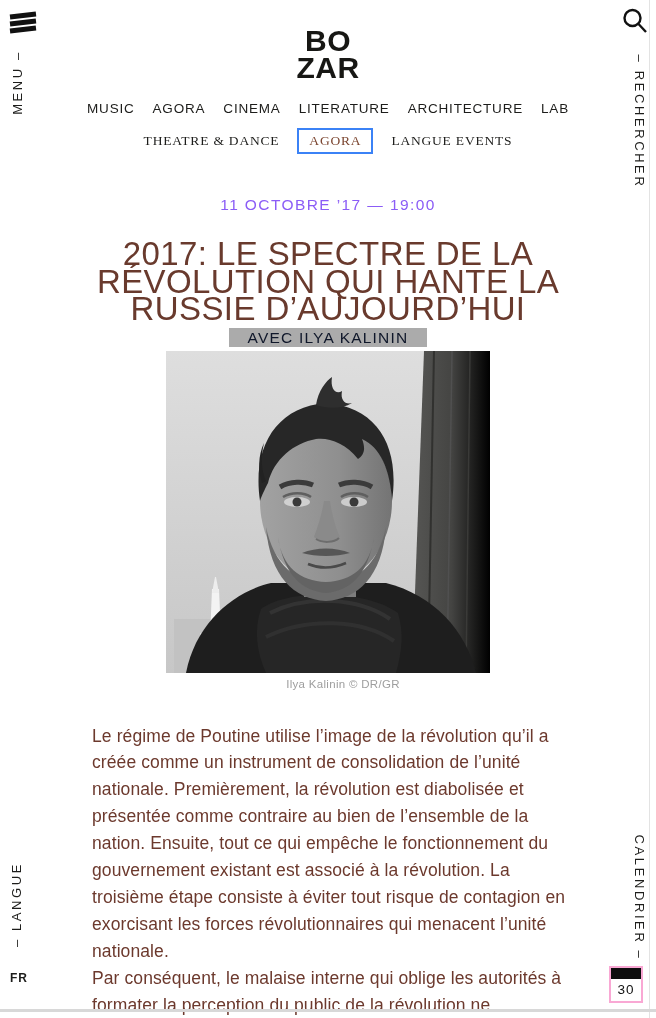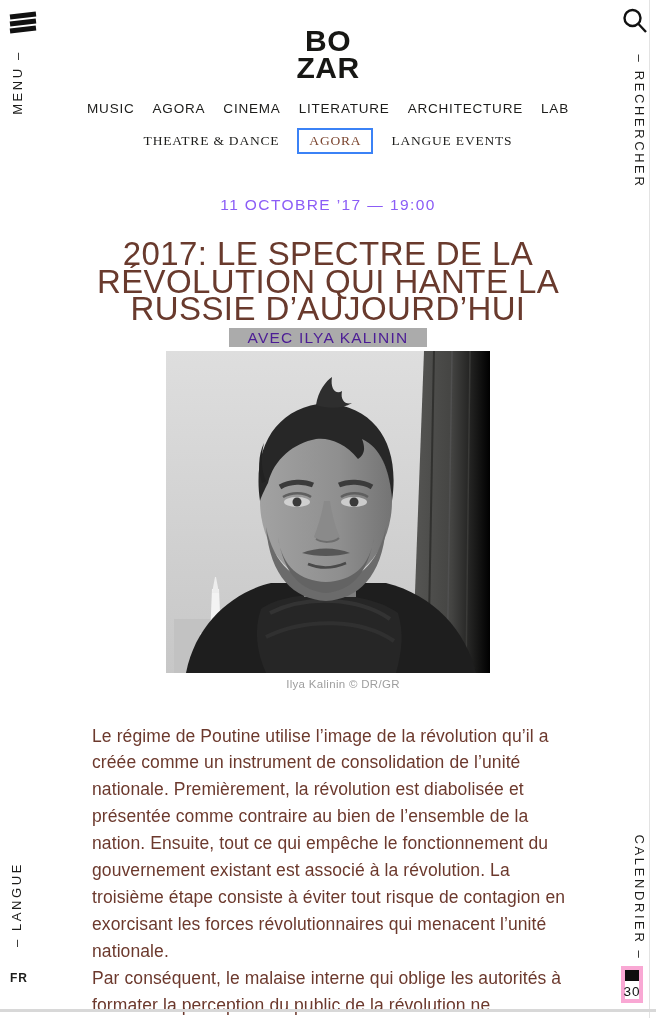--- a/index.html
+++ b/index.html
@@ -43,22 +43,22 @@
     width: 26px; height: 28px; cursor: pointer;
     background: none; border: none; padding: 0;
   }
   .lang-current {
     position: absolute; left: 10px; top: 971px;
     font-size: 12px; font-weight: 700; letter-spacing: 1px;
     cursor: pointer;
   }
   .calendar-badge {
     position: absolute; right: 13px; top: 966px;
-    width: 22px; height: 37px;
-    border: 4px solid #f9a8d4; background: #ffffff;
+    width: 34px; height: 37px;
+    border: 2px solid #f9a8d4; background: #ffffff;
     cursor: pointer;
   }
   .calendar-badge .cal-top { height: 11px; background: #0e0e0e; }
   .calendar-badge .cal-day {
     height: 20px; display: flex; align-items: center; justify-content: center;
     font-size: 13.5px; letter-spacing: 1px; color: #111; font-weight: 500;
   }
   .edge-right {
     position: absolute; right: 6px; top: 0; bottom: 0;
     width: 1px; background: #e3e3e3;
@@ -95,21 +95,21 @@
     font-size: 15.5px; letter-spacing: 1.4px; color: #8b5cf6;
   }
   .event-title {
     margin: 26px auto 0; max-width: 532px; text-align: center;
     font-size: 33px; line-height: 27.5px; font-weight: 400;
     letter-spacing: 0.4px; color: #693a2d;
   }
   .event-subtitle-wrap { text-align: center; margin-top: 5px; }
   .event-subtitle {
     display: inline-block;
-    background: #ababab; color: #4c1d95;
+    background: #ababab; color: #0f172a;
     font-size: 15.5px; letter-spacing: 1.2px;
     padding: 0 19px; line-height: 19px;
   }
 
   figure.photo { margin: 4px auto 0; width: 324px; }
   figure.photo svg { display: block; }
   .photo-caption {
     margin-top: 5px; text-align: center;
     font-size: 11.5px; color: #9e9e9e; letter-spacing: 0.3px; padding-left: 30px;
   }

